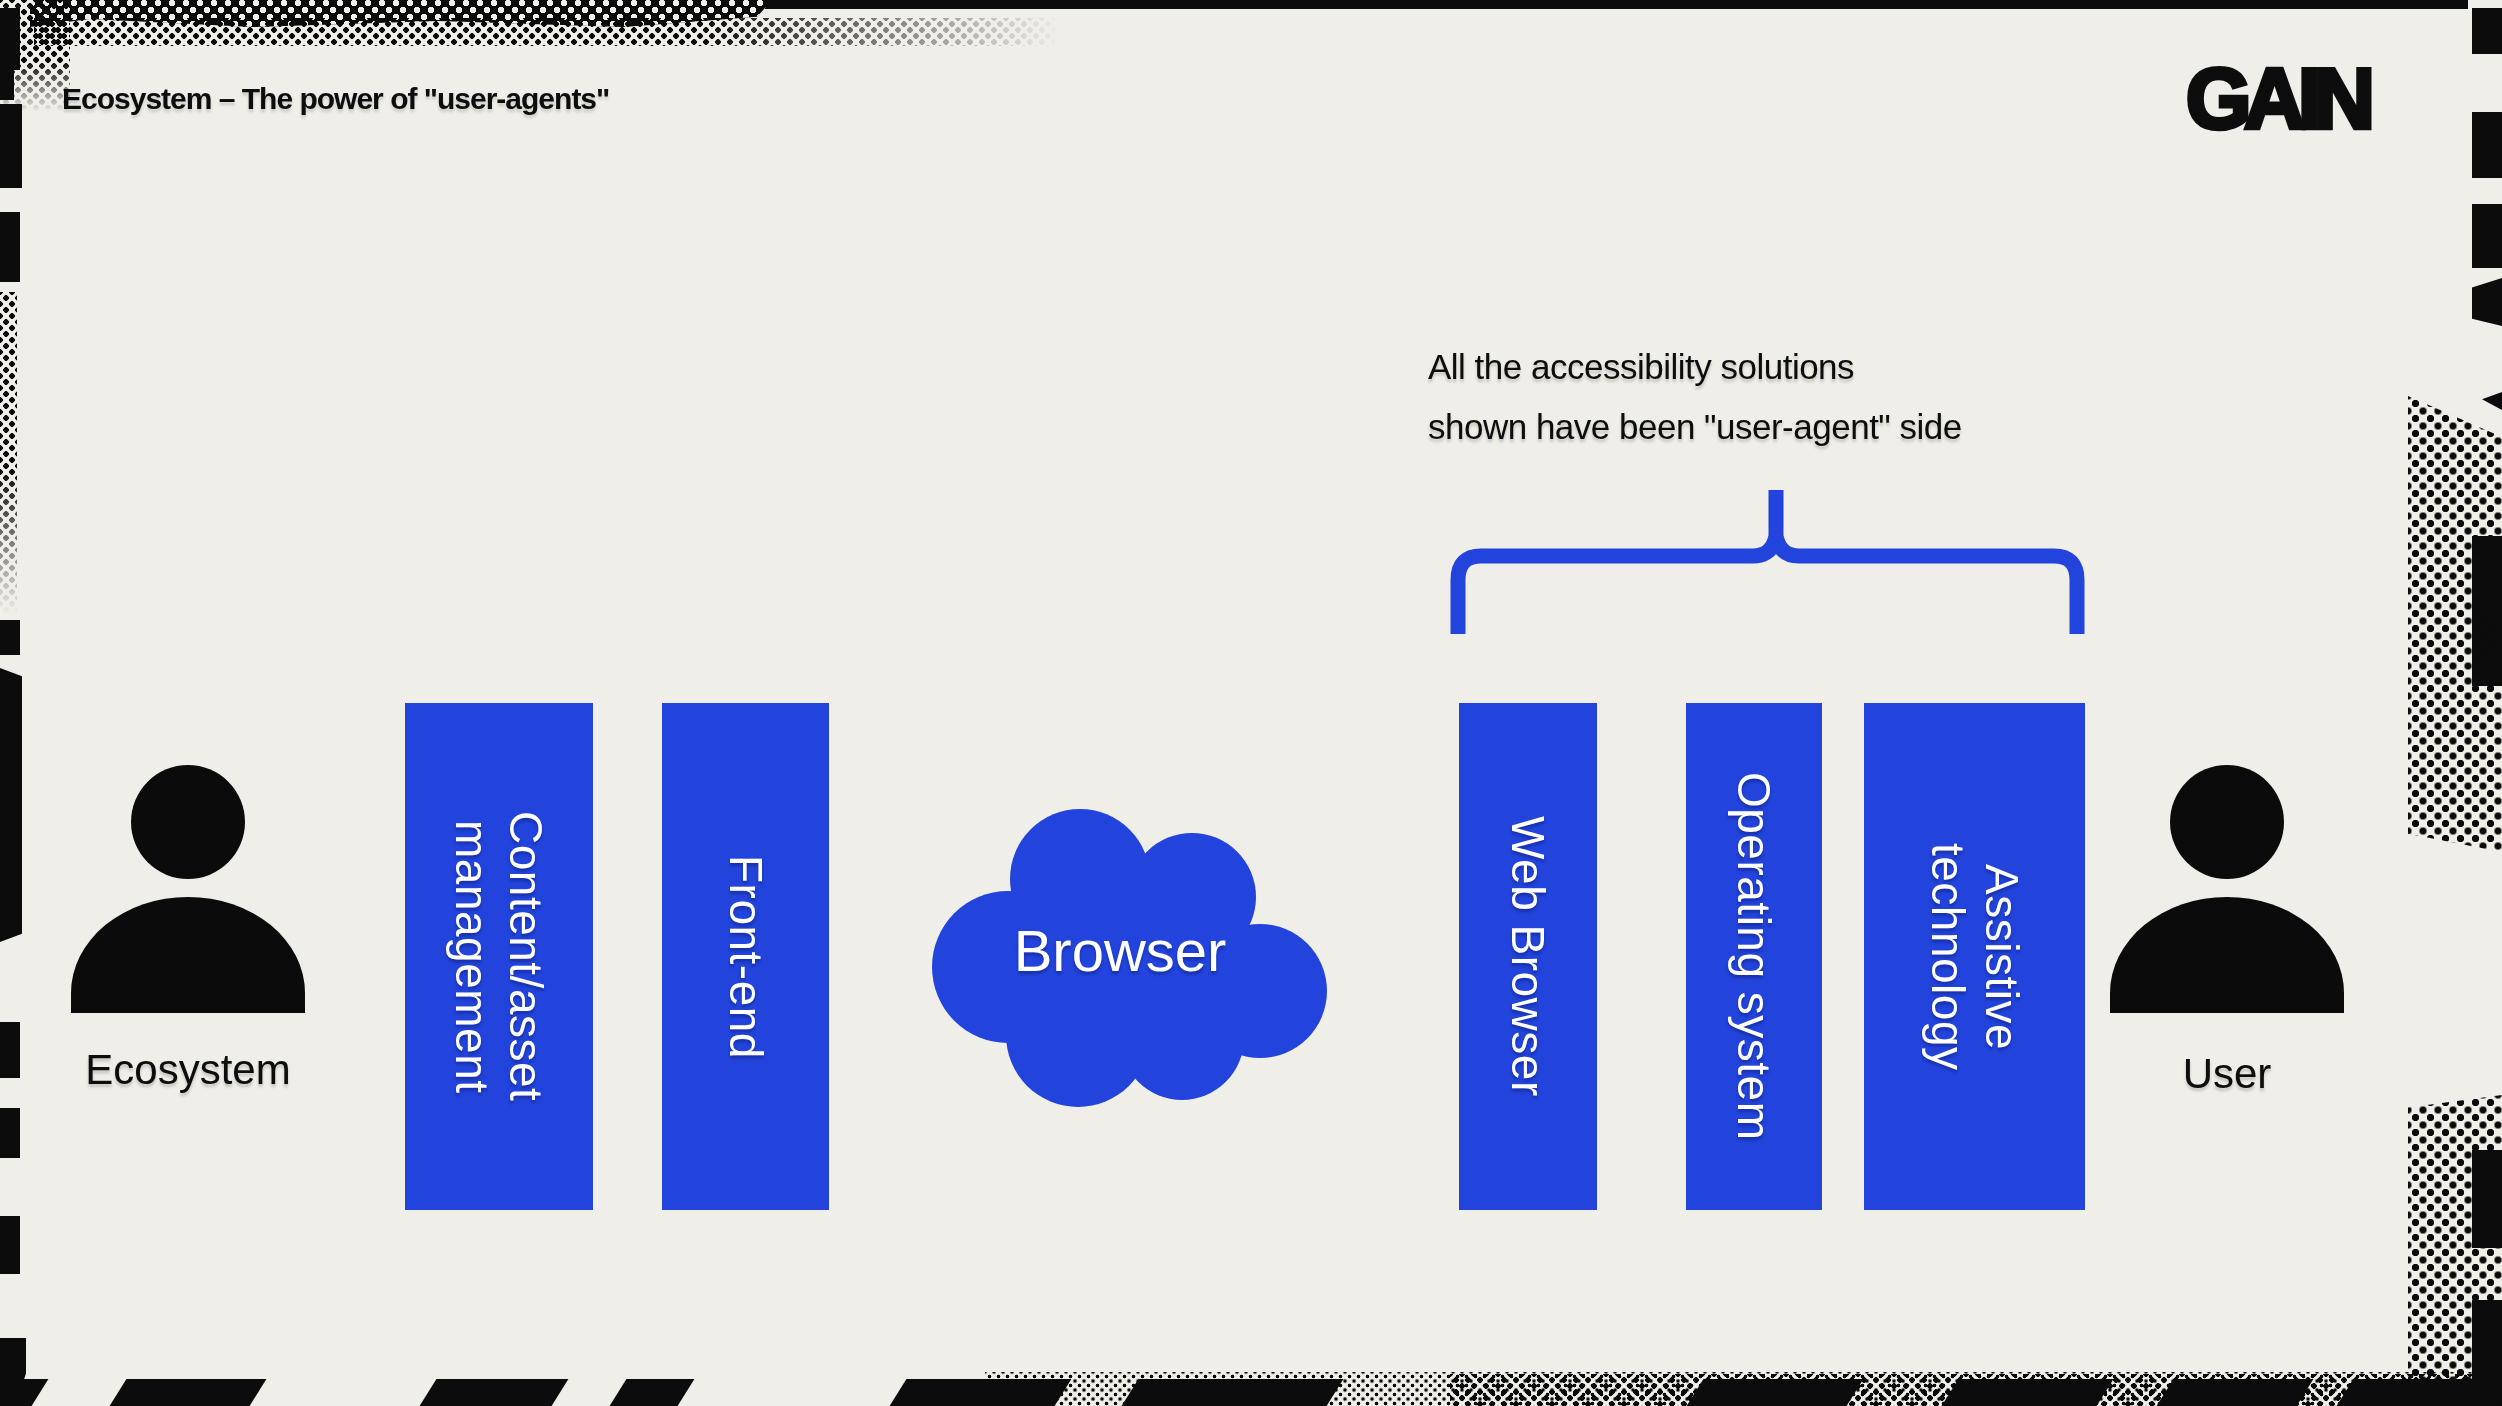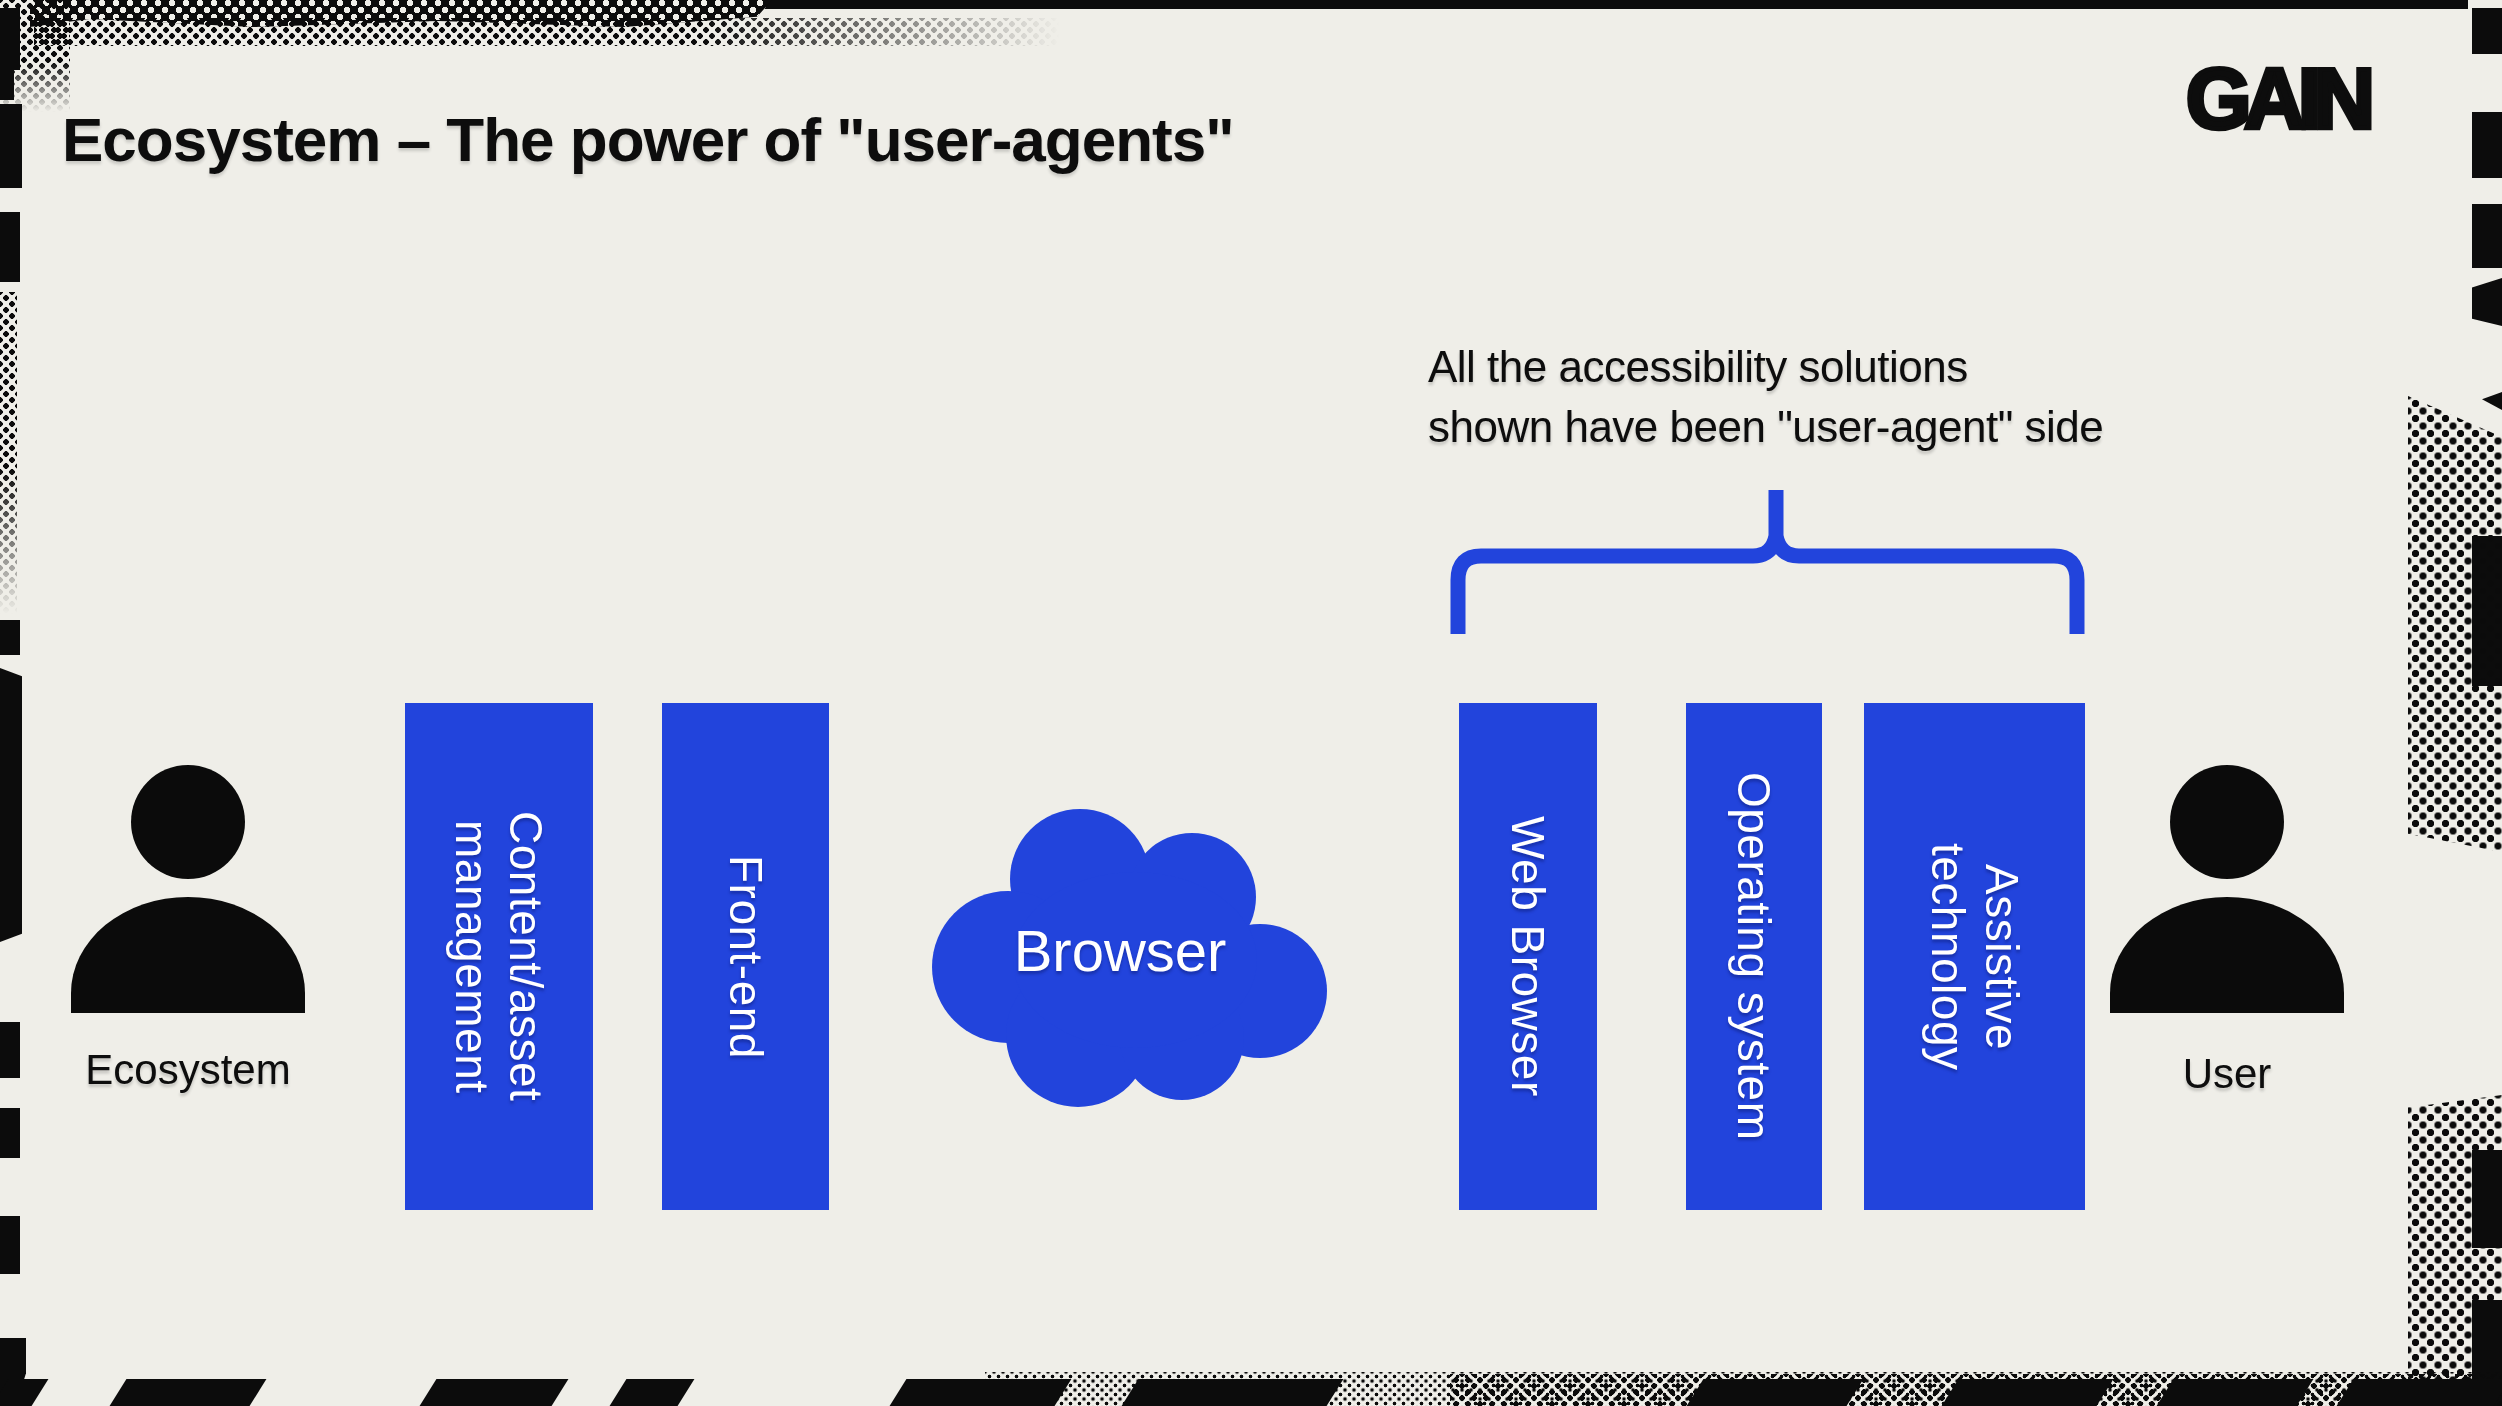--- a/index.html
+++ b/index.html
@@ -4,29 +4,29 @@
 <style>
   html,body{margin:0;padding:0;background:#c9c8c2;}
   .slide{
     position:relative;width:2502px;height:1406px;background:var(--bg,#efeee8);
     overflow:hidden;font-family:"Liberation Sans",sans-serif;color:var(--ink,#0d0d0d);
   }
   .abs{position:absolute;}
 
   
   .page-title{
-    left:62px;top:62px;font-size:62px;font-weight:bold;letter-spacing:-1px;
+    left:62px;top:62px;font-size:30px;font-weight:bold;letter-spacing:-1px;
     white-space:nowrap;text-shadow:0 3px 3px rgba(40,40,40,.18);
   }
   .brand-logo{
     left:2186px;top:50px;font-size:84px;font-weight:bold;letter-spacing:-7px;
     -webkit-text-stroke:4.5px var(--ink,#0d0d0d);white-space:nowrap;transform:scaleY(1.02);
   }
   .annotation{
-    left:1428px;top:337px;font-size:44px;line-height:60px;letter-spacing:-0.5px;
+    left:1428px;top:337px;font-size:35px;line-height:60px;letter-spacing:-0.5px;
     text-shadow:0 3px 3px rgba(40,40,40,.22);
   }
 
   
   .bar{
     top:703px;height:507px;background:var(--blue,#2244dc);color:#fff;
     writing-mode:vertical-rl;display:flex;flex-direction:column;
     justify-content:center;align-items:center;
   }
   .bar .line{

